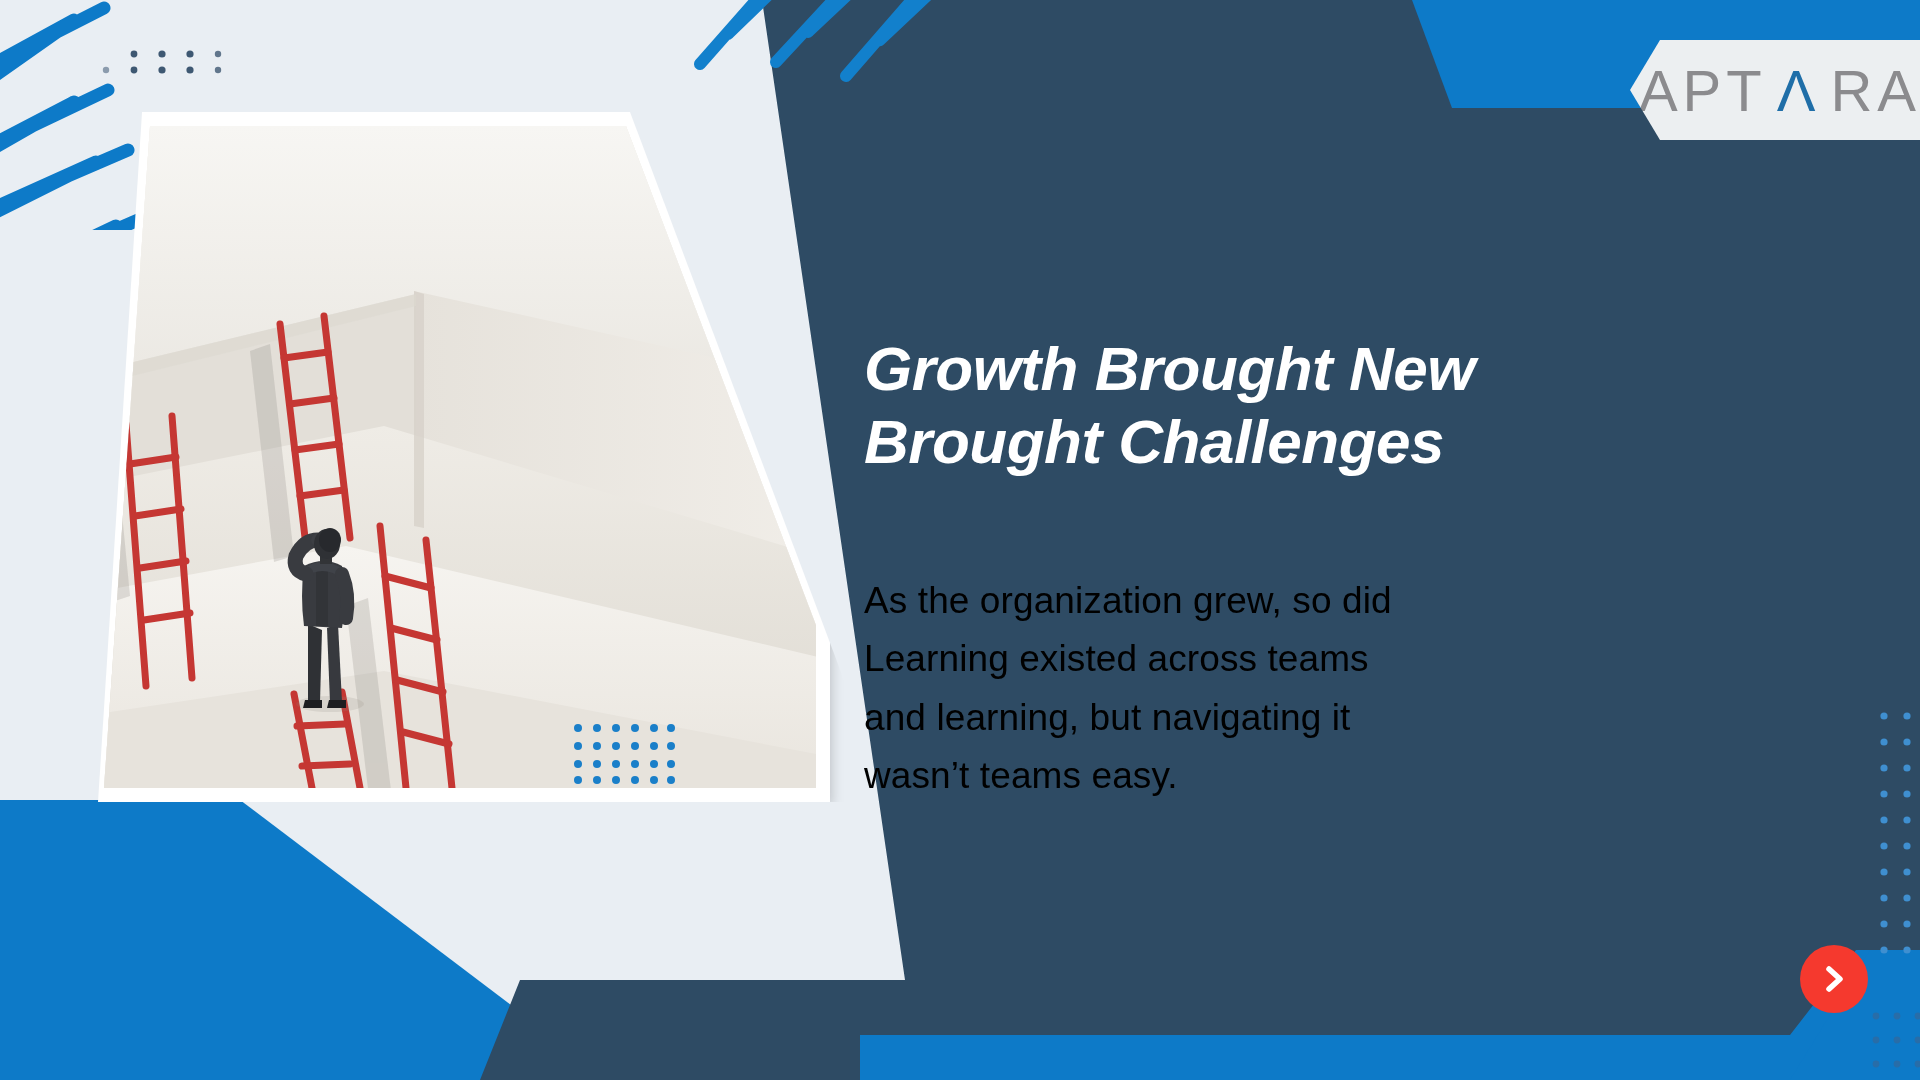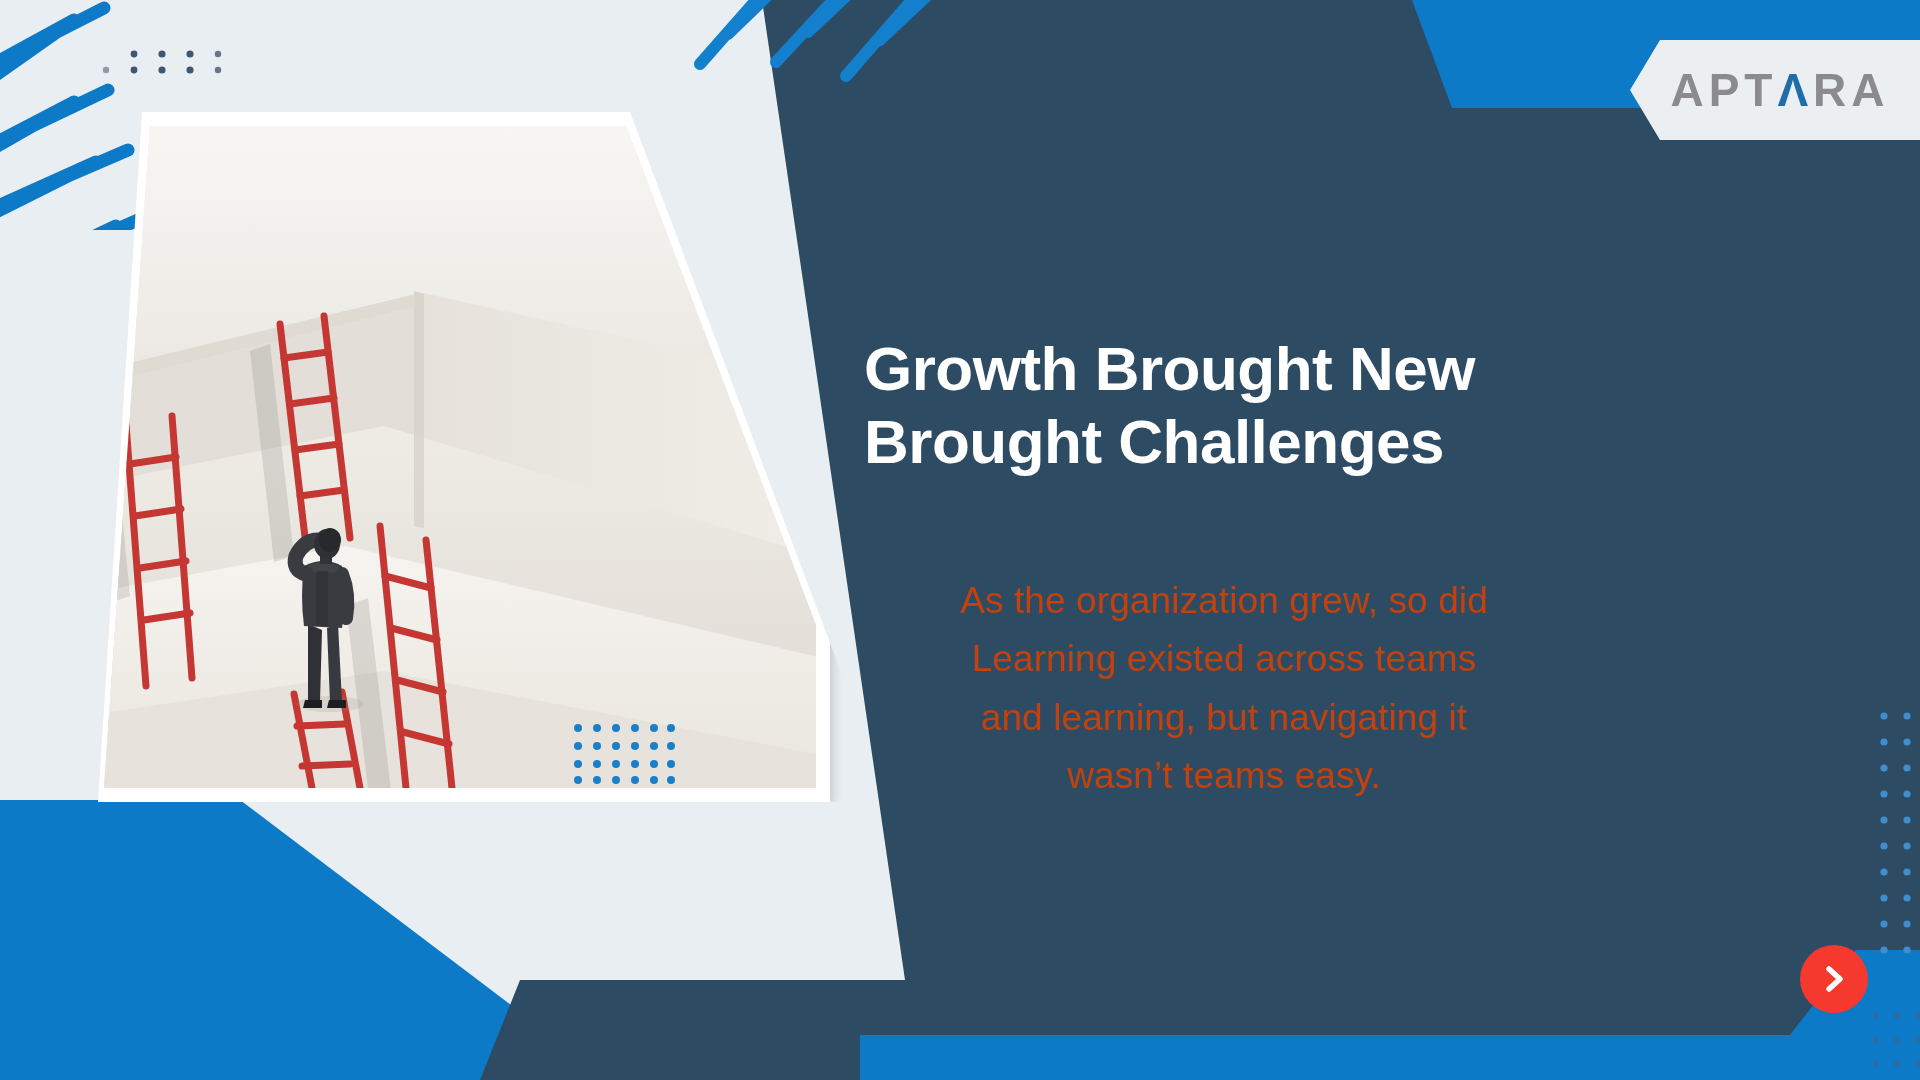--- a/index.html
+++ b/index.html
@@ -89,53 +89,54 @@
     width: 300px;
     height: 100px;
     background: #eceff1;
     clip-path: polygon(30px 0px, 300px 0px, 300px 100px, 30px 100px, 0px 50px);
     display: flex;
     align-items: center;
     justify-content: center;
     filter: drop-shadow(0px 2px 4px rgba(0,0,0,0.22));
   }
   .logo-text {
-    font-size: 46px;
+    font-size: 58px;
     letter-spacing: 5px;
     color: #8b8b8e;
-    font-weight: 700;
+    font-weight: 400;
     display: flex;
     align-items: baseline;
     font-family: "Liberation Sans", sans-serif;
+    gap: 10px;
   }
   .logo-accent { color: #1f6ea8; }
 
   
   .headline {
     position: absolute;
     left: 864px;
     top: 290px;
     width: 800px;
     color: #ffffff;
     font-size: 62px;
     line-height: 1.18;
     font-weight: 700;
     letter-spacing: -0.5px;
+    font-style: italic;
   }
   .body-copy {
     position: absolute;
     left: 864px;
     top: 572px;
     width: 720px;
-    color: #c2410c;
+    color: #000000;
     font-size: 37px;
     line-height: 1.58;
     font-weight: 400;
     letter-spacing: 0.1px;
-    text-align: center;
   }
   .body-copy p { margin: 0; }
 
   
   .next-btn {
     position: absolute;
     left: 1800px;
     top: 945px;
     width: 68px;
     height: 68px;

